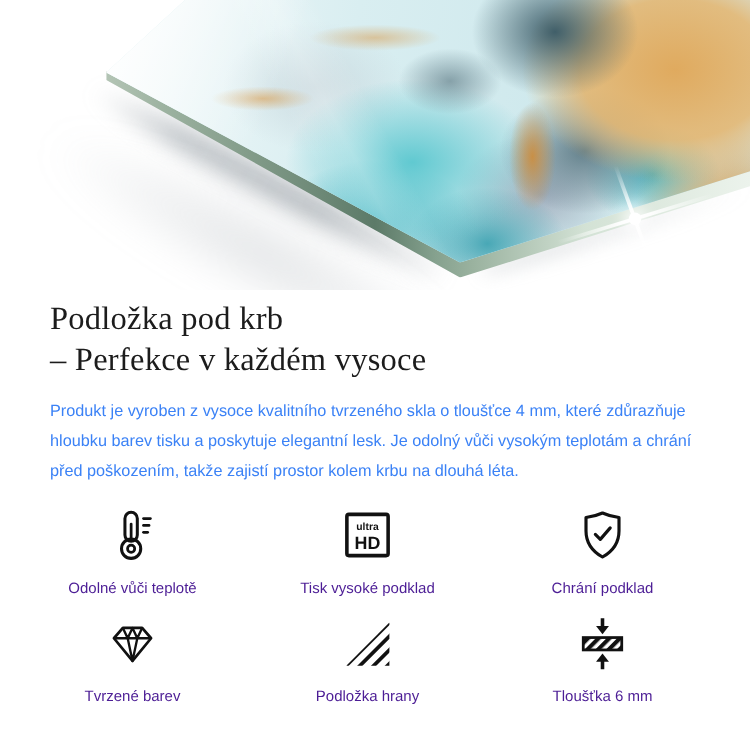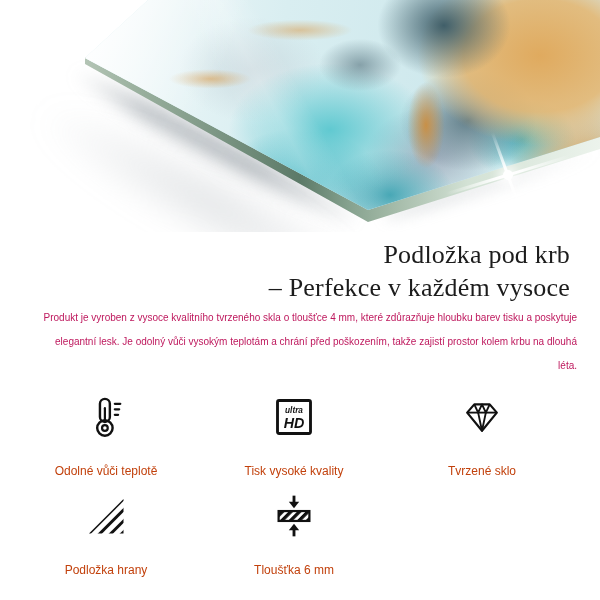--- a/index.html
+++ b/index.html
@@ -74,43 +74,43 @@
     width:90px; height:2.5px; transform:translate(-50%,-50%) rotate(70deg);
     background:linear-gradient(90deg, rgba(255,255,255,0) 0%, rgba(255,255,255,0.9) 40%,
       #ffffff 50%, rgba(255,255,255,0.9) 60%, rgba(255,255,255,0) 100%);
   }
   .sparkle .glow {
     position:absolute; left:-5px; top:-5px; width:10px; height:10px; border-radius:50%;
     background:#ffffff; box-shadow:0 0 12px 4px rgba(255,255,255,0.95);
   }
 
   
-  .content { padding:6px 30px 0 40px;text-align:right; }
+  .content { padding:6px 30px 0 40px; }
   h1 {
     font-family:"Liberation Serif", "DejaVu Serif", serif;
     font-weight:500; color:#1c1c1c; font-size:26px; line-height:33px;
     letter-spacing:0.2px;
   }
   h1 span { display:block; }
   .desc {
-    margin-top:2px; width:537px;
-    font-size:10px; line-height:24px; color:#be185d;
+    margin-top:13px; width:537px;
+    font-size:13px; line-height:24px; color:#3b82f6;
   }
 
   
   .features {
     margin:16px 0 0 12px; width:564px;
     display:grid; grid-template-columns:repeat(3, 1fr); row-gap:15px;
   }
   .feature {
     display:flex; flex-direction:column; align-items:center;
   }
-  .feature .icon-box { height:46px; display:flex; align-items:center; justify-content:flex-start;font-style:italic; }
+  .feature .icon-box { height:46px; display:flex; align-items:center; justify-content:flex-start; }
   .feature svg { display:block; }
-  .feature-label { margin-top:24px; font-size:12px; color:#c2410c; text-align:center; }
+  .feature-label { margin-top:12px; font-size:12px; color:#4c1d95; text-align:center; }
 </style>
 </head>
 <body>
 
 <div class="page">
 
   <div class="hero">
     <div class="glass-shadow-ambient"></div>
     <div class="glass-shadow-main"></div>
     <div class="glass-shadow-right"></div>
@@ -147,34 +147,43 @@
     </div>
 
     <div class="feature">
       <div class="icon-box">
         <svg width="44" height="44" viewBox="0 0 40 40">
           <rect x="5" y="5" width="30" height="30" rx="1.5" fill="none" stroke="#111" stroke-width="2.6"></rect>
           <text x="20" y="16.5" text-anchor="middle" font-family="Liberation Sans, sans-serif" font-size="7.5" font-weight="bold" fill="#111">ultra</text>
           <text x="20" y="30" text-anchor="middle" font-family="Liberation Sans, sans-serif" font-size="13" font-weight="bold" fill="#111">HD</text>
         </svg>
       </div>
-      <div class="feature-label">Tisk vysoké kvality</div>
-    </div>
-
+      <div class="feature-label">Tisk vysoké podklad</div>
+    </div>
+
+    <div class="feature">
+      <div class="icon-box">
+        <svg width="44" height="44" viewBox="0 0 40 40" fill="none" stroke="#111" stroke-width="2.3" stroke-linecap="round" stroke-linejoin="round">
+          <path d="M20 4 C24 5.8 28 6.8 32 7.3 V17 C32 26 27 32 20 36 C13 32 8 26 8 17 V7.3 C12 6.8 16 5.8 20 4 Z"></path>
+          <path d="M14.8 19.6 L18.4 23.2 L25.6 14.8"></path>
+        </svg>
+      </div>
+      <div class="feature-label">Chrání podklad</div>
+    </div>
 
     <div class="feature">
       <div class="icon-box">
         <svg width="44" height="44" viewBox="0 0 40 40" fill="none" stroke="#111" stroke-width="2" stroke-linejoin="round">
           <path d="M6.5 16 L13 8.5 H27 L33.5 16 L20 32.5 Z"></path>
           <path d="M6.5 16 H33.5" stroke-width="1.7"></path>
           <path d="M13 8.5 L16.5 16 L20 8.5 L23.5 16 L27 8.5" stroke-width="1.7"></path>
           <path d="M16.5 16 L20 32.5 L23.5 16" stroke-width="1.7"></path>
         </svg>
       </div>
-      <div class="feature-label">Tvrzené sklo</div>
+      <div class="feature-label">Tvrzené barev</div>
     </div>
 
     <div class="feature">
       <div class="icon-box">
         <svg width="40" height="40" viewBox="0 0 40 40">
           <defs>
             <clipPath id="tri">
                 <polygon points="3,37.5 37.5,3 37.5,37.5"></polygon>
               </clipPath>
           </defs>

